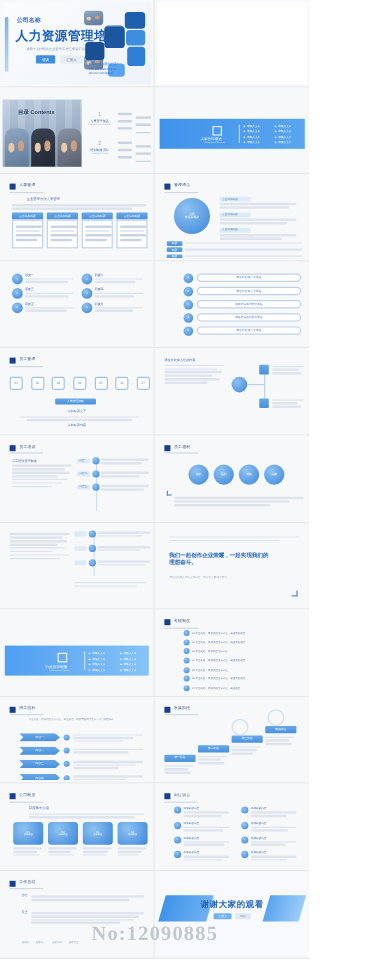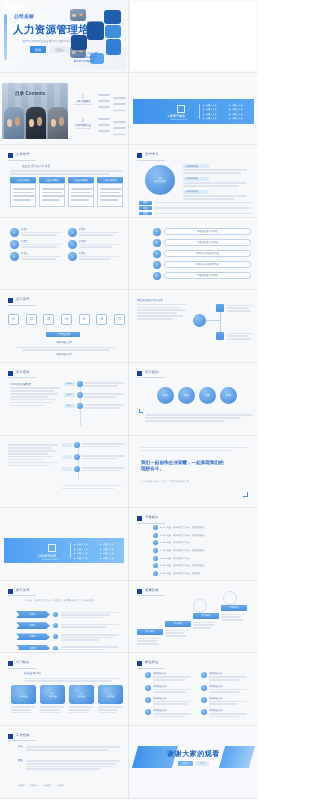--- a/index.html
+++ b/index.html
@@ -870,13 +870,14 @@
       <div class="ty-t">谢谢大家的观看</div>
       <div class="ty-b">
         <div style="background:#6fb1f2;color:#fff;font-size:2.4px;padding:1px 4px;border-radius:1px;">汇报人</div>
         <div style="background:#dfe9f4;color:#7f93ab;font-size:2.4px;padding:1px 4px;border-radius:1px;">时间</div>
       </div>
     </div>
   </div>
 
 </div>
 
+<div class="wm">No:12090885</div>
 </div>
 
 </body></html>

